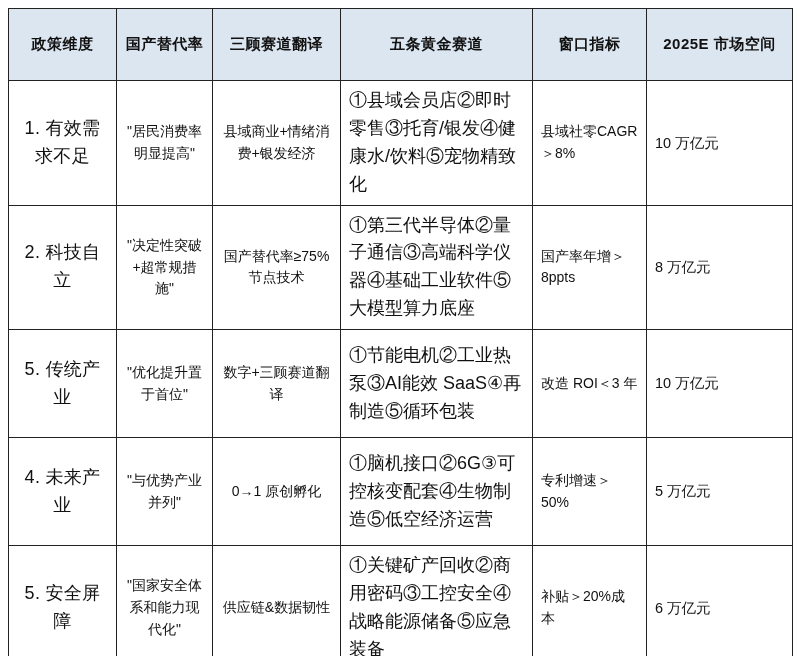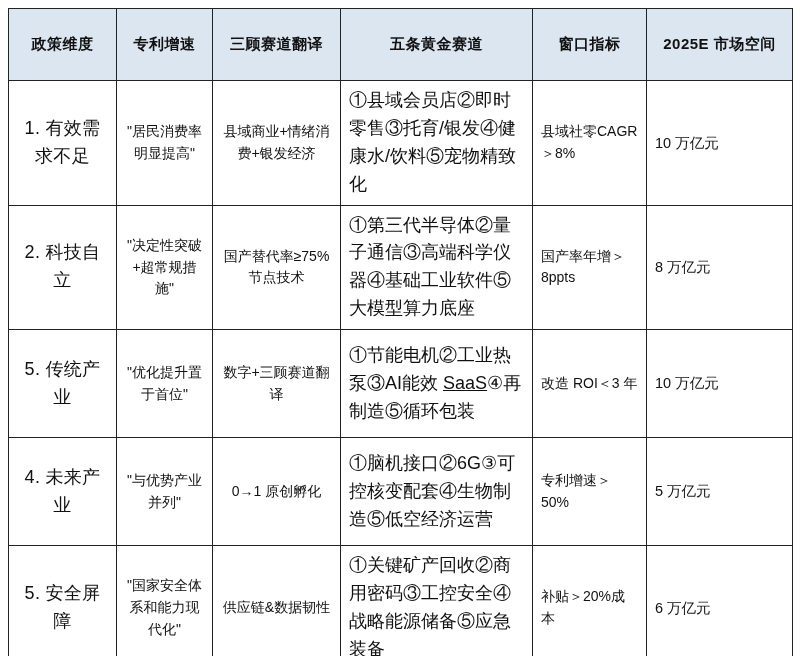--- a/index.html
+++ b/index.html
@@ -69,39 +69,39 @@
   td.c-market {
     text-align: left;
     font-size: 14.5px;
   }
   .col1 { width: 108px; }
   .col2 { width: 96px; }
   .col3 { width: 128px; }
   .col4 { width: 192px; }
   .col5 { width: 114px; }
   .col6 { width: 146px; }
-  .u { text-decoration: underline; }
+  .u { }
 </style>
 </head>
 <body>
 
 <div class="table-wrap">
   <table class="policy-table">
     <colgroup>
       <col class="col1">
         <col class="col2">
         <col class="col3">
         <col class="col4">
         <col class="col5">
         <col class="col6">
     </colgroup>
     <thead>
       <tr>
         <th>政策维度</th>
-        <th>专利增速</th>
+        <th>国产替代率</th>
         <th>三顾赛道翻译</th>
         <th>五条黄金赛道</th>
         <th>窗口指标</th>
         <th>2025E 市场空间</th>
       </tr>
     </thead>
     <tbody>
       <tr>
         <td class="c-dim">1.  有效需求不足</td>
         <td class="c-quote">"居民消费率明显提高"</td>

